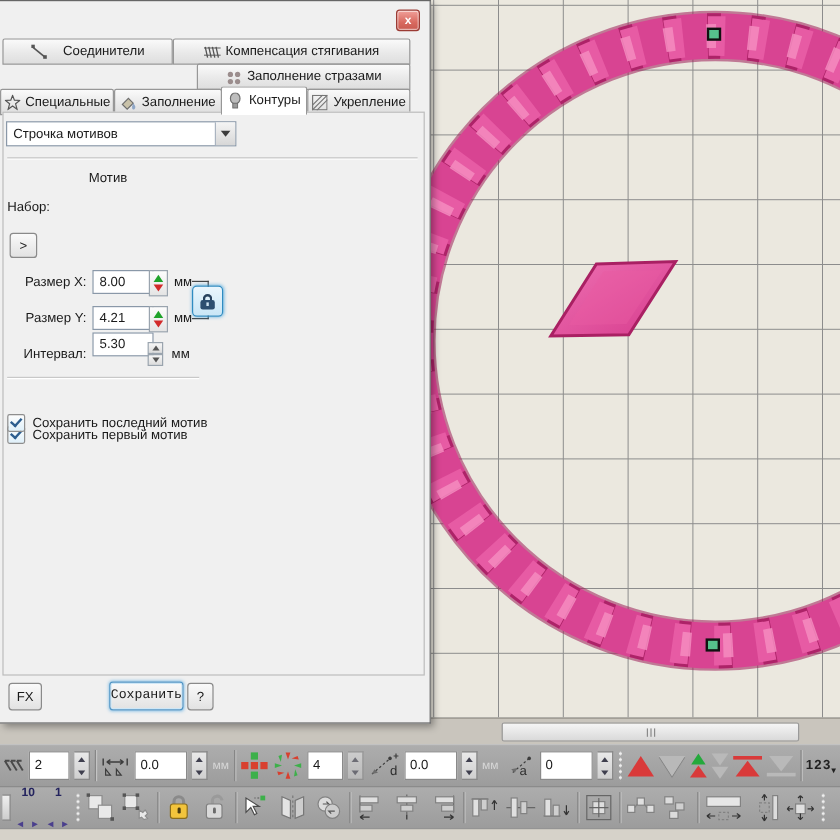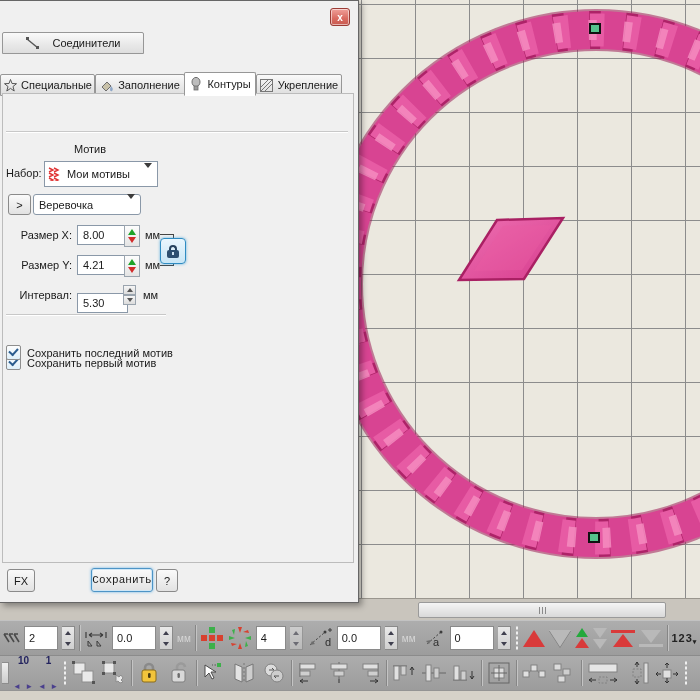--- a/index.html
+++ b/index.html
@@ -134,21 +134,41 @@
     <div class="tab" style="left:2px;top:31px;width:140px;gap:13px;">
       <span class="tabicon">
         <svg width="14" height="13">
             <line x1="1" y1="2" x2="12" y2="11" stroke="#555" stroke-width="1.4"></line>
             <rect x="0" y="0" width="3" height="3" fill="#555"></rect>
             <rect x="10" y="9" width="3" height="3" fill="#555"></rect>
           </svg>
       </span>
       <span>Соединители</span>
     </div>
-
+    <div class="tab" style="left:144px;top:31px;width:196px;">
+      <span class="tabicon">
+        <svg width="14" height="13">
+            <path d="M1 2 l2 9 M4 2 l2 9 M7 2 l2 9 M10 2 l2 9" stroke="#555" stroke-width="1.1" fill="none"></path>
+            <path d="M0 3 h14 M0 9 h14" stroke="#555" stroke-width="0.8"></path>
+          </svg>
+      </span>
+      <span>Компенсация стягивания</span>
+    </div>
+
+    <div class="tab" style="left:164px;top:52px;width:176px;">
+      <span class="tabicon">
+        <svg width="14" height="13">
+            <circle cx="4" cy="4" r="2.2" fill="#9b8d8d"></circle>
+            <circle cx="10" cy="4" r="2.2" fill="#9b8d8d"></circle>
+            <circle cx="4" cy="10" r="2.2" fill="#9b8d8d"></circle>
+            <circle cx="10" cy="10" r="2.2" fill="#9b8d8d"></circle>
+          </svg>
+      </span>
+      <span>Заполнение стразами</span>
+    </div>
 
     <div class="tab" style="left:0px;top:73px;width:93px;">
       <span class="tabicon">
         <svg width="13" height="13">
             <path d="M6.5 0.5 L8 4.5 L12.5 4.7 L9 7.5 L10.2 12 L6.5 9.4 L2.8 12 L4 7.5 L0.5 4.7 L5 4.5 Z" fill="none" stroke="#555" stroke-width="1"></path>
           </svg>
       </span>
       <span>Специальные</span>
     </div>
     <div class="tab" style="left:95px;top:73px;width:88px;">
@@ -174,44 +194,35 @@
         <svg width="13" height="13">
             <rect x="0.5" y="0.5" width="12" height="12" fill="none" stroke="#777"></rect>
             <path d="M0 9 L9 0 M0 13 L13 0 M4 13 L13 4" stroke="#777" stroke-width="1"></path>
           </svg>
       </span>
       <span>Укрепление</span>
     </div>
 
     <div id="panel"></div>
 
+    <div class="combo" style="left:5px;top:100px;width:190px;height:19px;z-index:3;">
+      <span class="val">Строчка мотивов</span>
+      <span class="arrowbox">
+          <span class="darr"></span>
+        </span>
+    </div>
     <div class="hline" style="left:6px;top:130px;width:342px;z-index:3;"></div>
 
     <div class="lbl" style="left:10px;top:142px;width:160px;text-align:center;z-index:3;">Мотив</div>
 
     <div class="lbl" style="left:6px;top:166px;z-index:3;">Набор:</div>
-    <div class="combo" style="left:44px;top:160px;width:112px;height:24px;z-index:3;">
-      <span class="tabicon" style="margin-left:3px;">
-        <svg width="15" height="14">
-            <path d="M1 3 l4 2 l-4 2 M6 3 l4 2 l-4 2" stroke="#e03434" stroke-width="1.4" fill="none" transform="translate(0,-2)"></path>
-            <path d="M1 6 l4 2 l-4 2 M6 6 l4 2 l-4 2" stroke="#e03434" stroke-width="1.4" fill="none"></path>
-            <path d="M1 9 l4 2 l-4 2 M6 9 l4 2 l-4 2" stroke="#e03434" stroke-width="1.4" fill="none" transform="translate(0,2)"></path>
-          </svg>
-      </span>
-      <span class="val">Мои мотивы</span>
-      <span style="margin-right:5px;"><span class="darr"></span></span>
-    </div>
 
     <div class="pushbtn" style="left:8px;top:193px;width:21px;height:19px;z-index:3;">
         <span>&gt;</span>
       </div>
-    <div class="combo" style="left:33px;top:193px;width:106px;height:19px;border-radius:3px;z-index:3;">
-      <span class="val">Веревочка</span>
-      <span style="margin-right:5px;"><span class="darr"></span></span>
-    </div>
 
     <div class="lbl" style="left:0;top:228px;width:72px;text-align:right;z-index:3;">Размер X:</div>
     <div class="field" style="left:77px;top:224px;width:44px;height:18px;z-index:3;">
         <span>8.00</span>
       </div>
     <div class="spin2" style="left:124px;top:224px;z-index:3;">
         <span class="tUPg"></span>
         <span class="tDNr"></span>
       </div>
     <div class="lbl" style="left:145px;top:228px;z-index:3;">мм</div>
@@ -229,21 +240,21 @@
     <div class="bracket" style="left:160px;top:233px;width:13px;height:12px;border-top:1px solid #444;border-right:1px solid #444;z-index:3;"></div>
     <div class="bracket" style="left:160px;top:252px;width:13px;height:12px;border-bottom:1px solid #444;border-right:1px solid #444;z-index:3;"></div>
     <div id="lockbtn">
       <span class="padlock">
           <span class="sh"></span>
           <span class="bd"></span>
         </span>
     </div>
 
     <div class="lbl" style="left:0;top:288px;width:72px;text-align:right;z-index:3;">Интервал:</div>
-    <div class="field" style="left:77px;top:292px;width:44px;height:18px;z-index:3;">
+    <div class="field" style="left:77px;top:276px;width:44px;height:18px;z-index:3;">
         <span>5.30</span>
       </div>
     <div class="spinstd" style="left:123px;top:284px;z-index:3;">
         <b>
           <span class="u"></span>
         </b>
         <b>
           <span class="d"></span>
         </b>
       </div>

